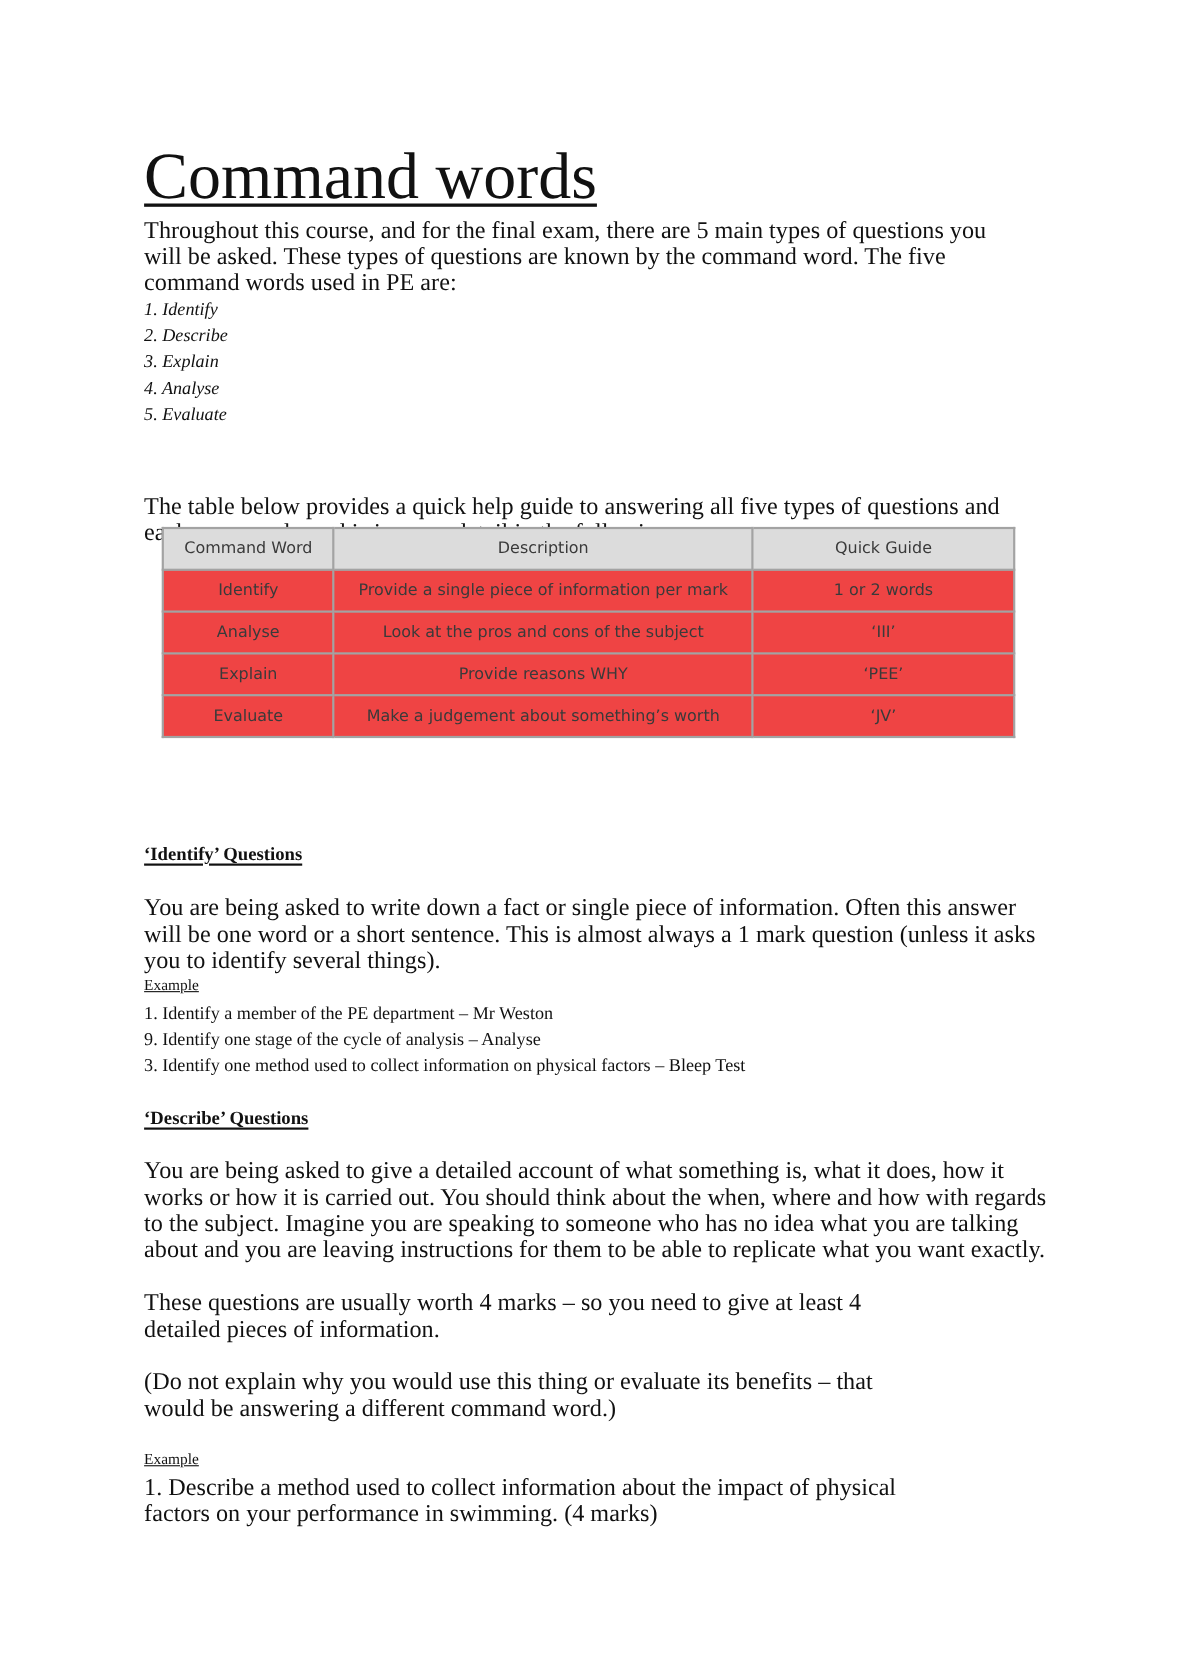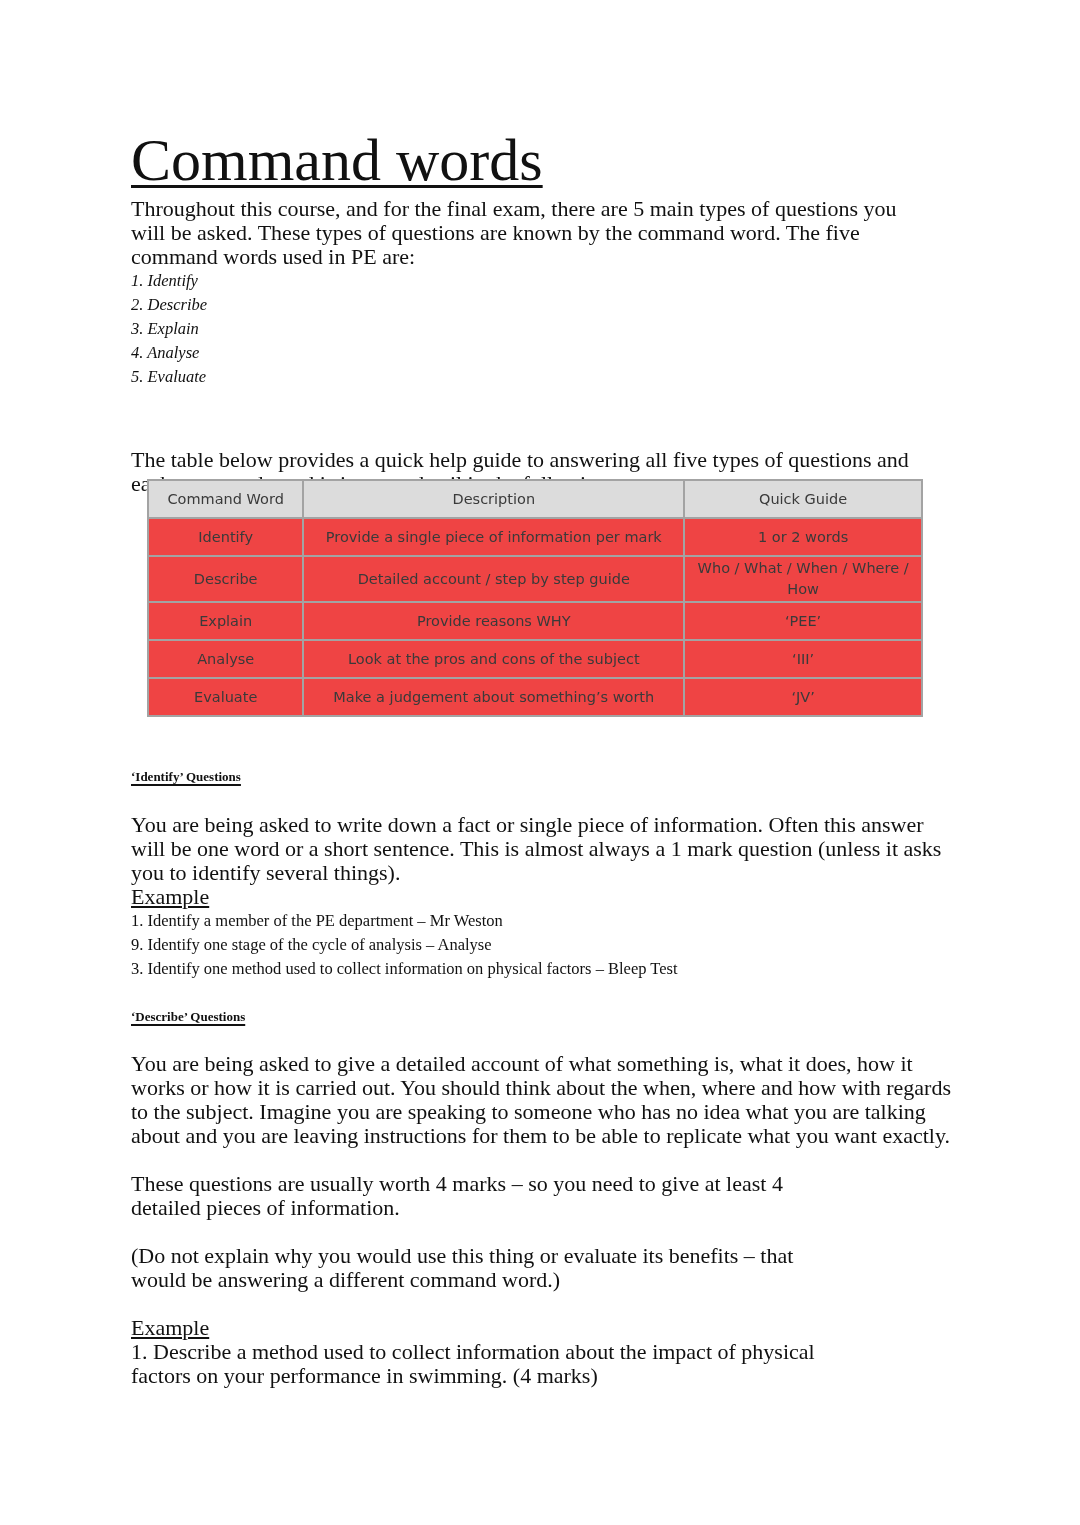--- a/index.html
+++ b/index.html
@@ -5,23 +5,23 @@
   html, body { margin: 0; padding: 0; background: #ffffff; }
   body { width: 1080px; height: 1525px; position: relative; overflow: hidden;
          font-family: "Liberation Serif", "DejaVu Serif", serif; color: #111; }
   .page { position: absolute; left: 131px; top: 0; width: 820px; }
   .title { position: absolute; top: 132px; left: 0; margin: 0;
            font-size: 60px; font-weight: normal; line-height: 56px;
            text-decoration: underline; text-decoration-thickness: 3px; text-underline-offset: 5px; white-space: nowrap; }
   .para { position: absolute; left: 0; margin: 0; font-size: 22px; line-height: 24px; width: 820px; }
   .list { position: absolute; left: 0; margin: 0; padding: 0; list-style: none; font-size: 16.5px; line-height: 24px; }
   .list li { margin: 0; }
-  .h2 { position: absolute; left: 0; margin: 0; font-size: 13px; line-height: 24px; font-weight: bold;
+  .h2 { position: absolute; left: 0; margin: 0; font-size: 17px; line-height: 24px; font-weight: bold;
         text-decoration: underline; text-decoration-thickness: 2px; text-underline-offset: 3px; }
-  .ex-label { position: absolute; left: 0; margin: 0; font-size: 22px; line-height: 24px; text-decoration: underline; }
+  .ex-label { position: absolute; left: 0; margin: 0; font-size: 14px; line-height: 24px; text-decoration: underline; }
   .cmd-table { position: absolute; left: 147px; top: 479px; width: 776px; border-collapse: collapse;
                font-family: "DejaVu Sans", "Liberation Sans", sans-serif; font-size: 14.5px; color: #3a3a3a; }
   .cmd-table th, .cmd-table td { border: 2px solid #a3a3a3; text-align: center; padding: 0 6px; font-weight: normal; }
   .cmd-table th { background: #dcdcdc; height: 36px; }
   .cmd-table td { background: #ef4444; height: 36px; }
   .cmd-table tr.tall td { height: 44px; line-height: 21px; }
   .col1 { width: 146px; } .col2 { width: 386px; } .col3 { width: 236px; }
 </style>
 </head>
 <body>
@@ -65,34 +65,29 @@
       <th class="col2">Description</th>
       <th class="col3">Quick Guide</th>
     </tr>
   </thead>
   <tbody>
     <tr>
       <td>Identify</td>
       <td>Provide a single piece of information per mark</td>
       <td>1 or 2 words</td>
     </tr>
-    <tr class="tall">
-      <td>Describe</td>
-      <td>Detailed account / step by step guide</td>
-      <td>Who / What / When / Where / How</td>
+    <tr>
+      <td>Analyse</td>
+      <td>Look at the pros and cons of the subject</td>
+      <td>‘III’</td>
     </tr>
     <tr>
       <td>Explain</td>
       <td>Provide reasons WHY</td>
       <td>‘PEE’</td>
-    </tr>
-    <tr>
-      <td>Analyse</td>
-      <td>Look at the pros and cons of the subject</td>
-      <td>‘III’</td>
     </tr>
     <tr>
       <td>Evaluate</td>
       <td>Make a judgement about something’s worth</td>
       <td>‘JV’</td>
     </tr>
   </tbody>
 </table>
 
 </body></html>

